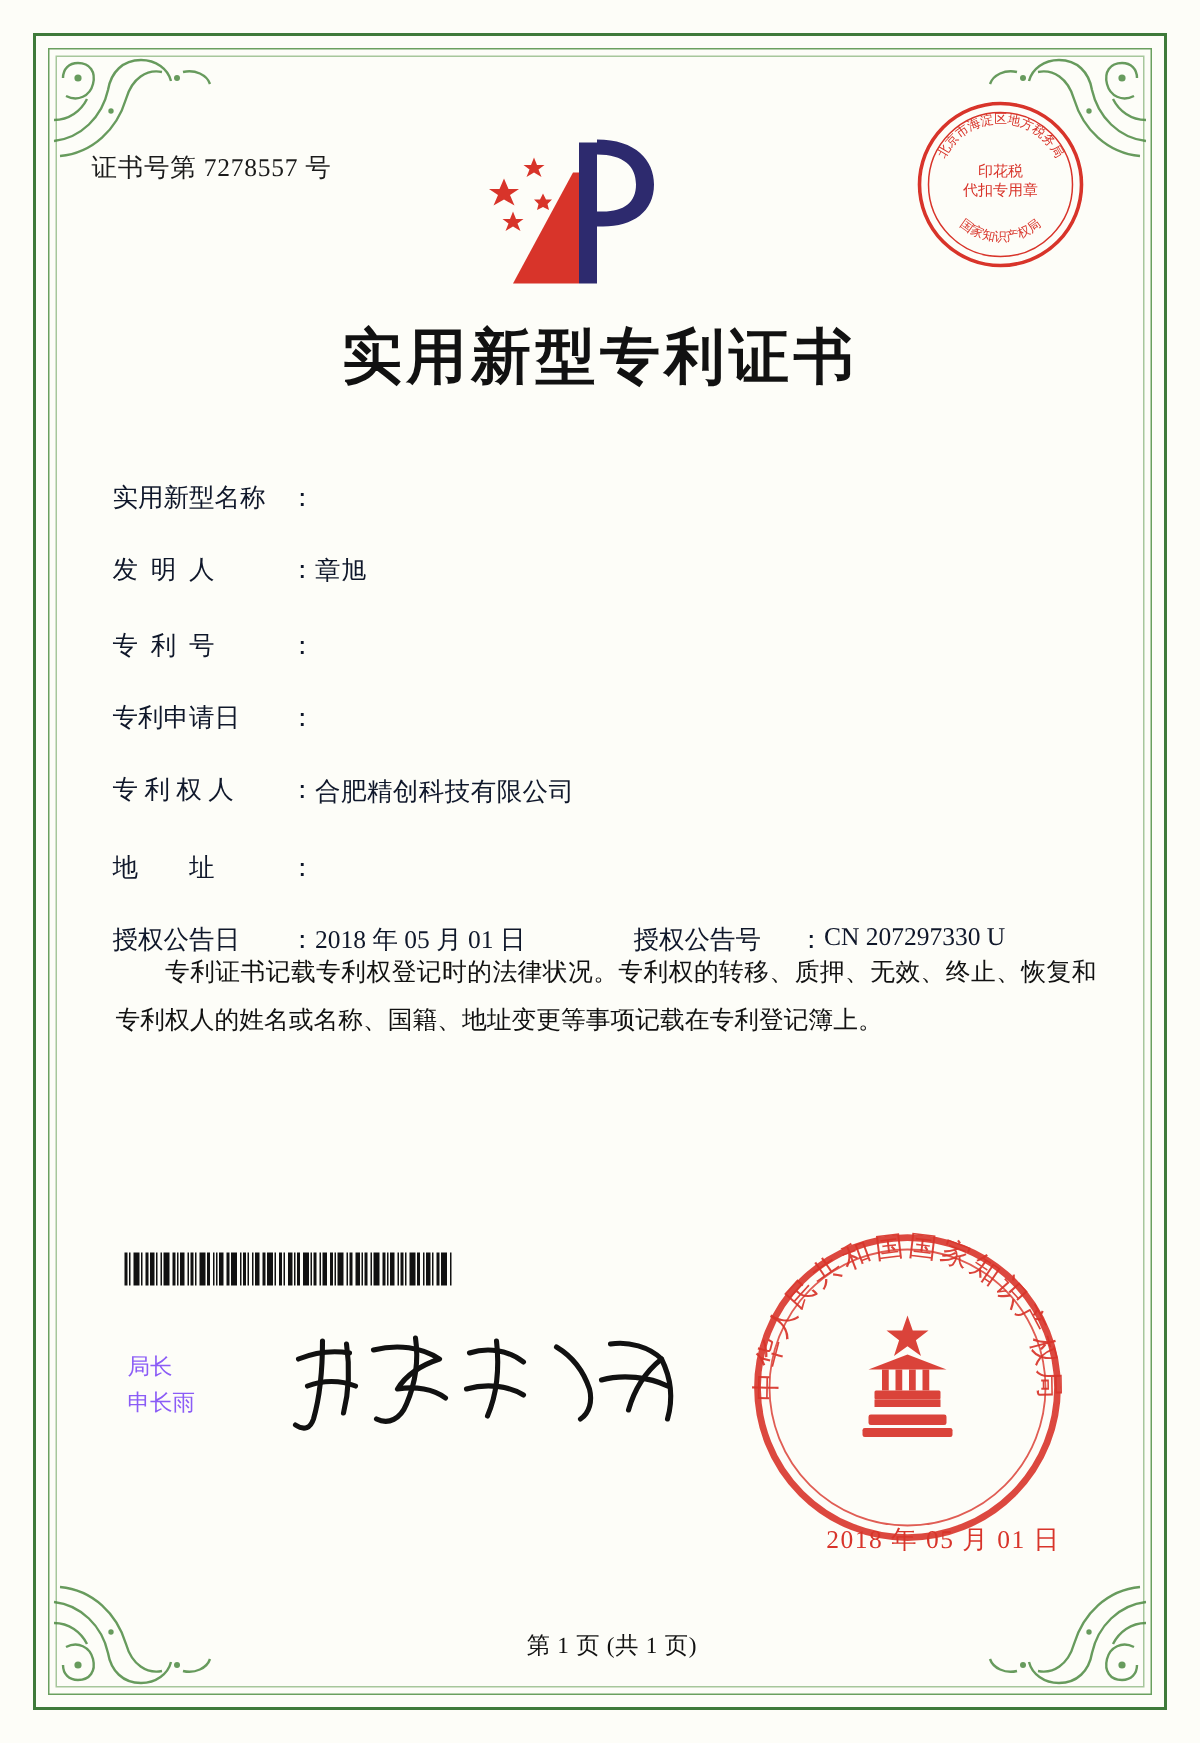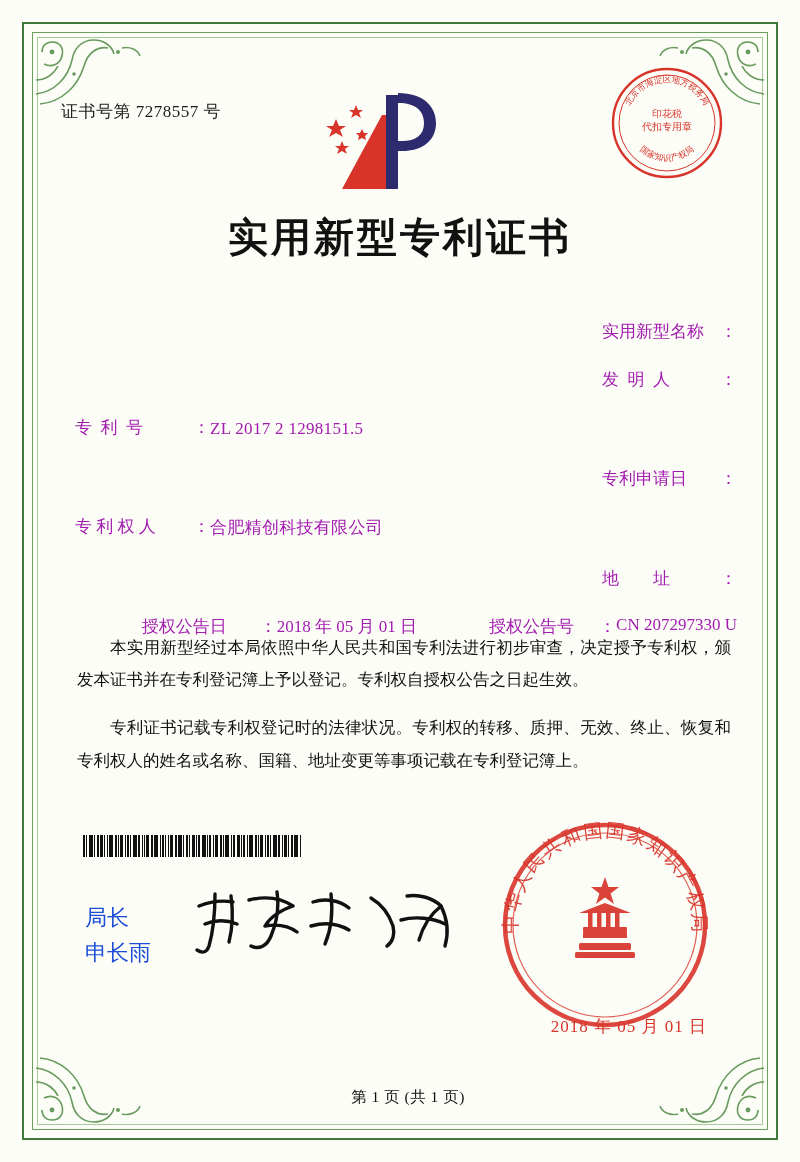--- a/index.html
+++ b/index.html
@@ -90,22 +90,21 @@
   
   .fields {
     position: absolute;
     left: 20px; right: 8px; top: 265px;
   }
   .frow {
     display: flex;
     align-items: flex-start;
     margin-bottom: 25px;
     font-size: 17px;
-    color: #a21caf;
-    justify-content: flex-end;
+    color: #0f172a;
   }
   .flabel {
     width: 118px;
     flex: 0 0 118px;
     letter-spacing: 0px;
     white-space: pre;
   }
   .fcolon { flex: 0 0 10px; }
   .fvalue {
     flex: 1 1 auto;
@@ -145,23 +144,23 @@
   .barcode i {
     display: block;
     background: #111;
     margin-right: 1.4px;
   }
 
   
   .sig-block {
     position: absolute;
     left: 30px; top: 845px;
-    font-size: 22px;
+    font-size: 15px;
     line-height: 1.6;
-    color: #1d4ed8;
+    color: #8b5cf6;
   }
   .sig-script {
     position: absolute;
     left: 130px; top: 825px;
     width: 300px; height: 80px;
   }
   .sig-script svg { display:block; }
 
   .seal-main {
     position: absolute;
@@ -301,26 +300,26 @@
     <div class="fields">
 
       <div class="frow">
         <span class="flabel">实用新型名称</span>
         <span class="fcolon">：</span>
       </div>
 
       <div class="frow">
         <span class="flabel">发  明  人</span>
         <span class="fcolon">：</span>
+        <span class="fvalue">章旭</span>
       </div>
 
       <div class="frow">
         <span class="flabel">专  利  号</span>
         <span class="fcolon">：</span>
-        <span class="fvalue">ZL 2017 2 1298151.5</span>
       </div>
 
       <div class="frow">
         <span class="flabel">专利申请日</span>
         <span class="fcolon">：</span>
       </div>
 
       <div class="frow">
         <span class="flabel">专 利 权 人</span>
         <span class="fcolon">：</span>
@@ -338,21 +337,20 @@
         <span>2018 年 05 月 01 日</span>
         <span class="fhalf-right">
           <span class="flabel">授权公告号</span>
           <span class="fcolon">：</span>
           <span>CN 207297330 U</span>
         </span>
       </div>
     </div>
 
     <div class="paras">
-      <p class="para">本实用新型经过本局依照中华人民共和国专利法进行初步审查，决定授予专利权，颁发本证书并在专利登记簿上予以登记。专利权自授权公告之日起生效。</p>
       <p class="para">专利证书记载专利权登记时的法律状况。专利权的转移、质押、无效、终止、恢复和专利权人的姓名或名称、国籍、地址变更等事项记载在专利登记簿上。</p>
     </div>
 
     <div class="barcode">
       <i style="width:2px"></i>
         <i style="width:1px"></i>
         <i style="width:4px"></i>
         <i style="width:1px"></i>
       <i style="width:2px"></i>
         <i style="width:3px"></i>

